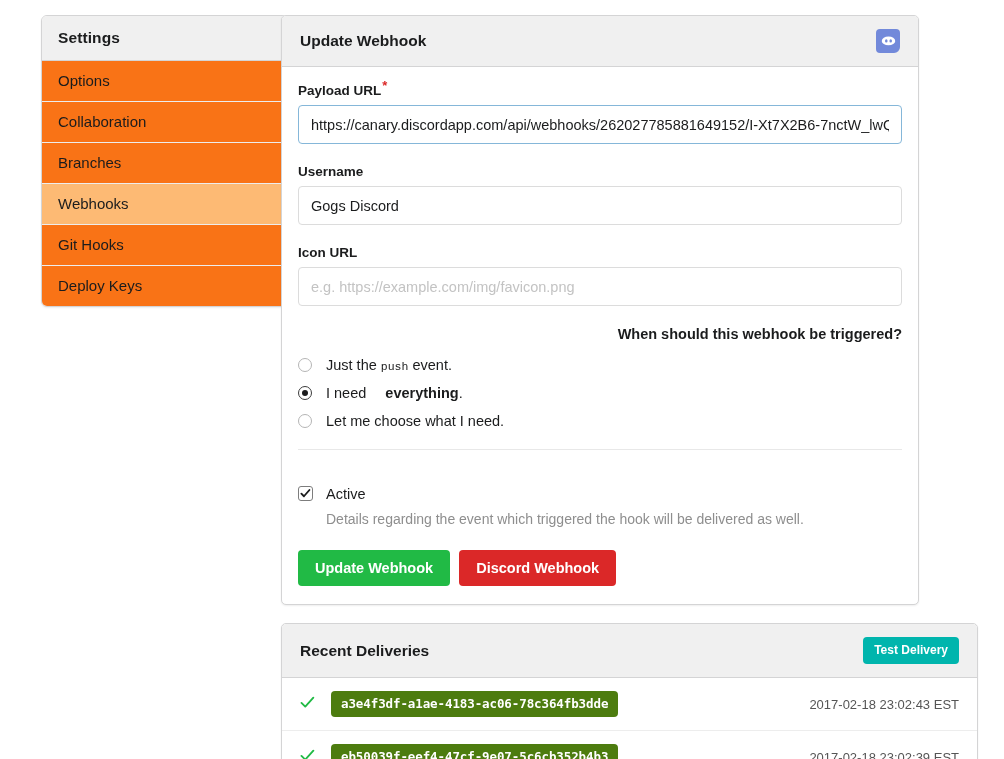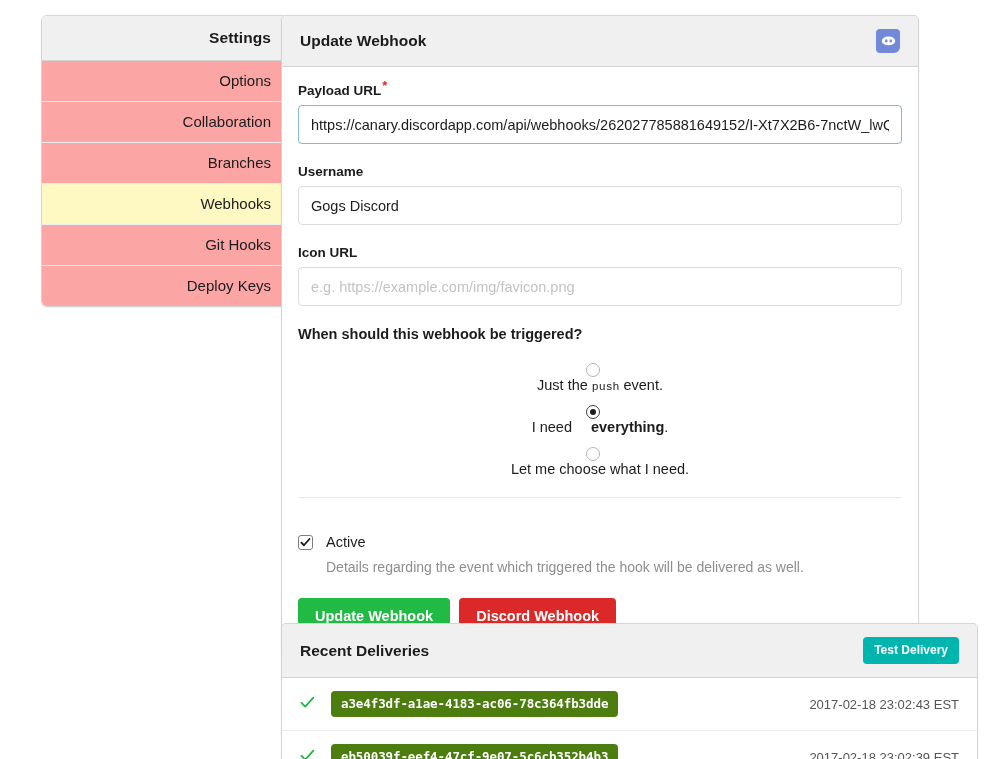--- a/index.html
+++ b/index.html
@@ -23,42 +23,41 @@
   .sidebar {
     position: absolute;
     left: 41px;
     top: 15px;
     width: 247px;
     background: #ffffff;
     border: 1px solid #d4d4d5;
     border-radius: 6px;
     overflow: hidden;
     box-shadow: 0 1px 2px rgba(0,0,0,0.07);
-    text-align: right;
   }
   .sidebar-header {
     background: #f0f0f0;
     padding: 13px 16px;
     font-size: 15.5px;
     font-weight: bold;
     color: #1b1c1d;
     border-bottom: 1px solid #d4d4d5;
     letter-spacing: 0.1px;
   }
   .sidebar-item {
     padding: 12px 16px;
     font-size: 15px;
     color: #1b1c1d;
     border-bottom: 1px solid #ededed;
-    background: #fca5a5;
+    background: #f97316;
     cursor: pointer;
     line-height: 16px;
   }
   .sidebar-item:last-child { border-bottom: none; }
-  .sidebar-item.active { background: #fef9c3; }
+  .sidebar-item.active { background: #fdba74; }
 
   
   .panel {
     position: absolute;
     background: #ffffff;
     border: 1px solid #d4d4d5;
     border-radius: 5px;
     box-shadow: 0 1px 2px rgba(0,0,0,0.07);
   }
   .panel-webhook {
@@ -131,29 +130,29 @@
     border-radius: 4px;
     outline: none;
   }
   input.text-input.focused { border-color: #85b7d9; }
   input.text-input::placeholder { color: #c3c3c3; }
 
   .section-title {
     font-size: 14.5px;
     font-weight: bold;
     color: #1b1c1d;
-    margin: 20px 0 21px 0;
+    margin: 20px 0 15px 0;
+    text-align: right;
   }
 
   .radio-row {
     display: flex;
     align-items: center;
     margin-bottom: 12px;
     cursor: pointer;
-    flex-direction: column;
   }
   .radio-mark {
     width: 14px;
     height: 14px;
     border-radius: 50%;
     border: 1px solid #b5b5b5;
     background: #fff;
     flex: 0 0 auto;
     margin-right: 14px;
     position: relative;
@@ -174,21 +173,21 @@
     color: #1b1c1d;
   }
   .radio-label b { font-weight: bold; margin-left: 15px; }
 
   .divider {
     border: none;
     border-top: 1px solid #e8e8e8;
     margin: 20px 0 16px 0;
   }
 
-  .check-row { display: flex; align-items: flex-end; cursor: pointer; margin-top: 36px; }
+  .check-row { display: flex; align-items: flex-start; cursor: pointer; margin-top: 36px; }
   .check-mark {
     width: 15px; height: 15px;
     border: 1px solid #7d7d7d;
     border-radius: 3px;
     background: #fff;
     margin-right: 13px;
     position: relative;
     flex: 0 0 auto;
   }
   .check-mark svg { position: absolute; left: 1px; top: 1px; }

